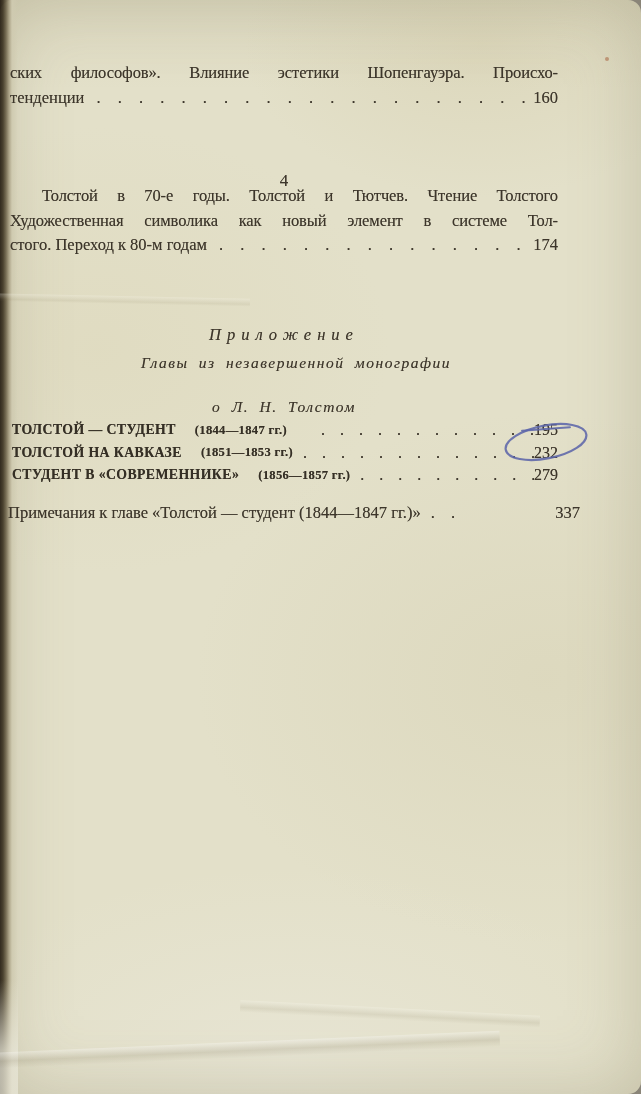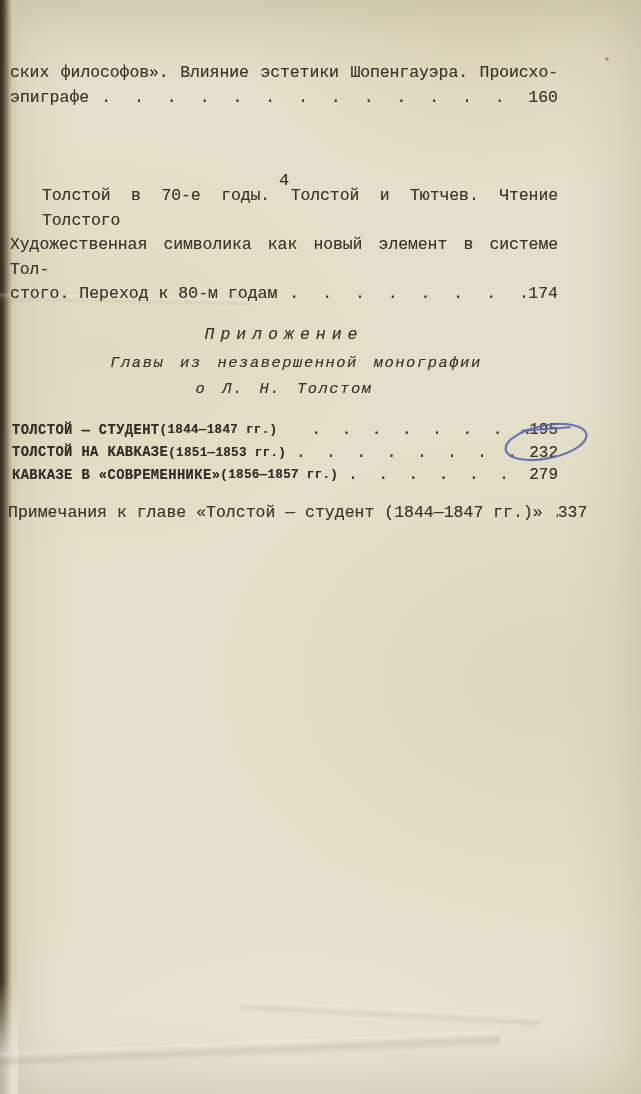--- a/index.html
+++ b/index.html
@@ -9,22 +9,23 @@
     position: relative;
     width: 641px; height: 1094px;
     background-color: #e3e0c9;
     background-image:
       radial-gradient(ellipse 340px 220px at 75% 4%, rgba(205,196,158,0.30), rgba(205,196,158,0) 70%),
       radial-gradient(ellipse 420px 320px at 15% 32%, rgba(214,206,170,0.25), rgba(214,206,170,0) 70%),
       radial-gradient(ellipse 500px 380px at 85% 62%, rgba(198,190,152,0.22), rgba(198,190,152,0) 70%),
       radial-gradient(ellipse 480px 260px at 45% 97%, rgba(235,233,220,0.55), rgba(235,233,220,0) 75%),
       linear-gradient(180deg, rgba(170,160,122,0.10), rgba(170,160,122,0) 90px);
     box-shadow: inset 0 0 70px rgba(120,110,78,0.28);
-    font-family: Liberation Mono, monospace;
+    font-family: Liberation Serif, serif;
     color: #3d362b;
+    border-radius: 13px;
   }
 
   
   .left-edge {
     position: absolute; left: 0; top: 0; width: 18px; height: 1094px;
     background: linear-gradient(90deg,
       #241c11 0px, #3e3523 3px, #6f654c 6px,
       #a89f83 9px, #cfcab0 12px, rgba(227,224,201,0) 18px);
     opacity: 0.92;
   }
@@ -90,29 +91,29 @@
     letter-spacing: 6px; line-height: 20px;
     text-shadow: 0 0 0.5px rgba(61,54,43,0.5);
   }
   .appendix-sub {
     position: absolute; left: 10px; width: 548px;
     text-align: center; font-style: italic; font-size: 15.5px;
     letter-spacing: 1.5px; word-spacing: 5px; line-height: 20px;
     text-shadow: 0 0 0.5px rgba(61,54,43,0.5);
   }
   .appendix-sub-1 { top: 353px; padding-left: 12px; }
-  .appendix-sub-2 { top: 379px; }
+  .appendix-sub-2 { top: 397px; }
 
   .chapters { position: absolute; left: 12px; top: 419px; width: 546px; }
   .chapter-row {
     display: flex; align-items: center; height: 22.5px;
     text-shadow: 0 0 0.5px rgba(53,47,38,0.6);
   }
   .chapter-title { font-weight: bold; font-size: 13.8px; letter-spacing: 0.4px; white-space: nowrap; color: #352f25; }
-  .chapter-years { font-weight: bold; font-size: 12.6px; letter-spacing: 0.3px; margin-left: 0; white-space: nowrap; color: #352f25; }
+  .chapter-years { font-weight: bold; font-size: 12.6px; letter-spacing: 0.3px; margin-left: 19px; white-space: nowrap; color: #352f25; }
   .chapter-dots {
     flex: 1; overflow: hidden; white-space: nowrap;
     font-size: 16px; word-spacing: 11px; padding-left: 10px; padding-right: 3px;
   }
   .chapter-dots.wide-gap { padding-left: 34px; }
   .chapter-num { font-size: 16px; white-space: nowrap; }
 
   .notes-line {
     position: absolute; left: 8px; top: 502px; width: 572px;
     display: flex; align-items: baseline;
@@ -137,21 +138,21 @@
   <div class="left-edge"></div>
   <div class="left-edge-fade"></div>
   <div class="crease crease-1"></div>
   <div class="crease crease-2"></div>
   <div class="crease crease-3"></div>
   <div class="speck"></div>
 
   <div class="tblock" style="top:61px;">
     <div class="body-line">ских философов». Влияние эстетики Шопенгауэра. Происхо-</div>
     <div class="leader-line">
-      <span class="leader-label">эпиграфе</span>
+      <span class="leader-label">тенденции</span>
       <span class="leader-dots">. . . . . . . . . . . . . . . . . . . . . . .</span>
       <span class="leader-num">160</span>
     </div>
   </div>
 
   <div class="section-number">4</div>
 
   <div class="tblock" style="top:184px;">
     <div class="body-line indent">Толстой в 70-е годы. Толстой и Тютчев. Чтение Толстого</div>
     <div class="body-line">Художественная символика как новый элемент в системе Тол-</div>
@@ -173,21 +174,21 @@
       <span class="chapter-dots wide-gap">. . . . . . . . . . . . . . . .</span>
       <span class="chapter-num">195</span>
     </div>
     <div class="chapter-row">
       <span class="chapter-title">ТОЛСТОЙ НА КАВКАЗЕ</span>
       <span class="chapter-years">(1851—1853 гг.)</span>
       <span class="chapter-dots">. . . . . . . . . . . . . . .</span>
       <span class="chapter-num">232</span>
     </div>
     <div class="chapter-row">
-      <span class="chapter-title">КАВКАЗЕ В «СОВРЕМЕННИКЕ»</span>
+      <span class="chapter-title">СТУДЕНТ В «СОВРЕМЕННИКЕ»</span>
       <span class="chapter-years">(1856—1857 гг.)</span>
       <span class="chapter-dots">. . . . . . . . . . . .</span>
       <span class="chapter-num">279</span>
     </div>
   </div>
 
   <div class="notes-line">
     <span class="leader-label">Примечания к главе «Толстой — студент (1844—1847 гг.)»</span>
     <span class="notes-dots">. .</span>
     <span class="leader-num">337</span>

